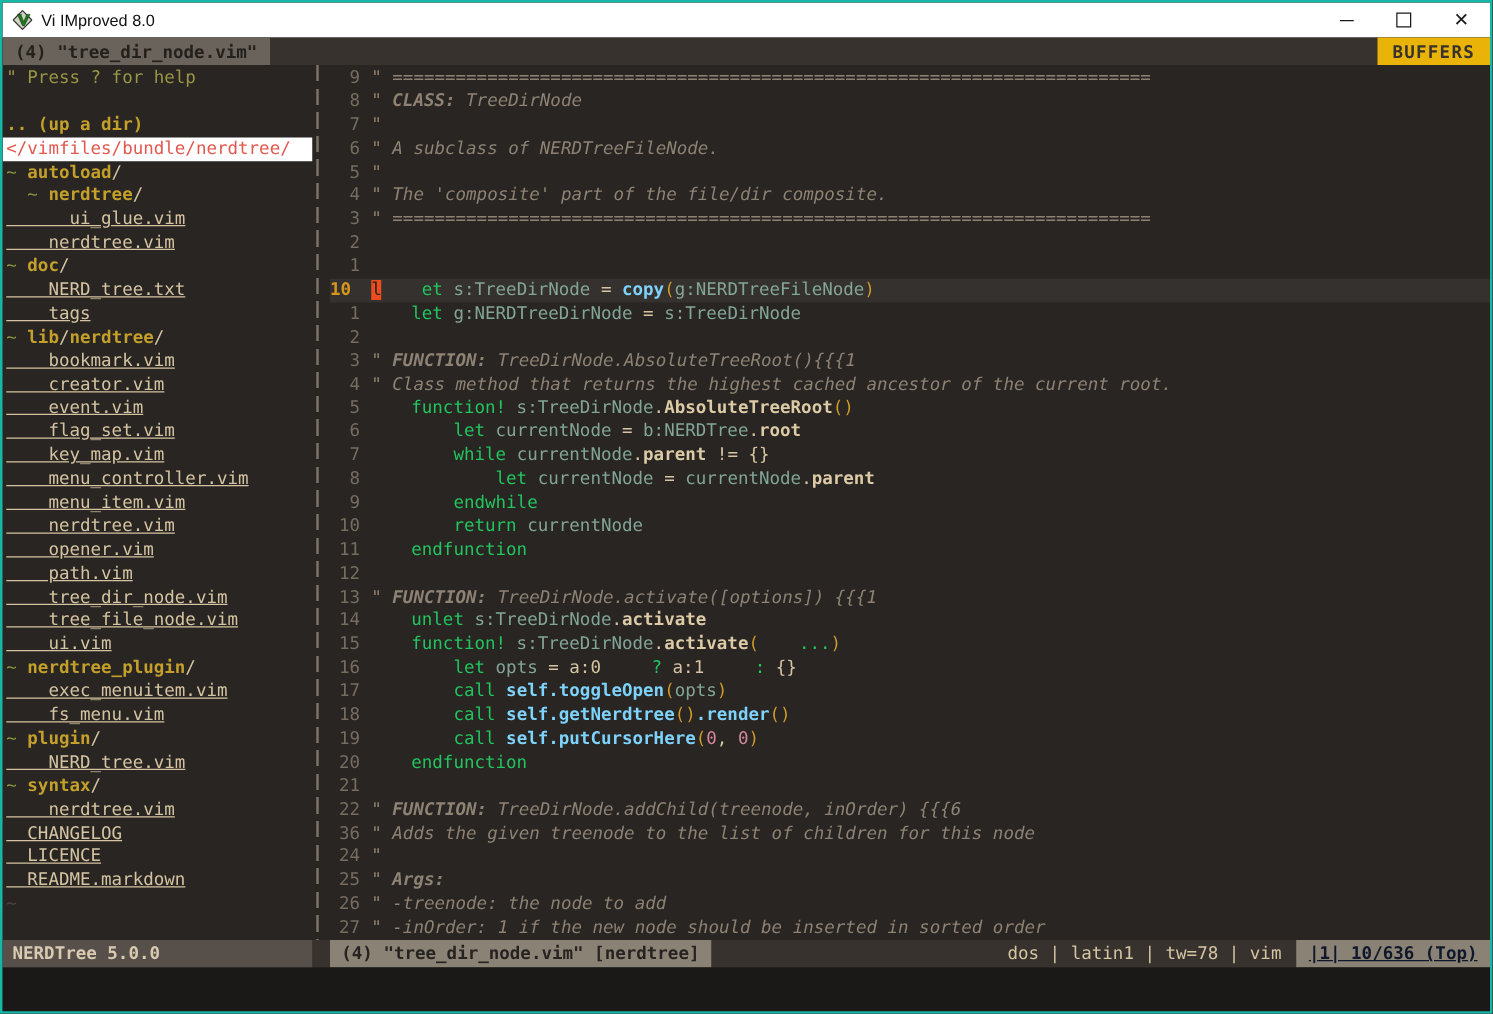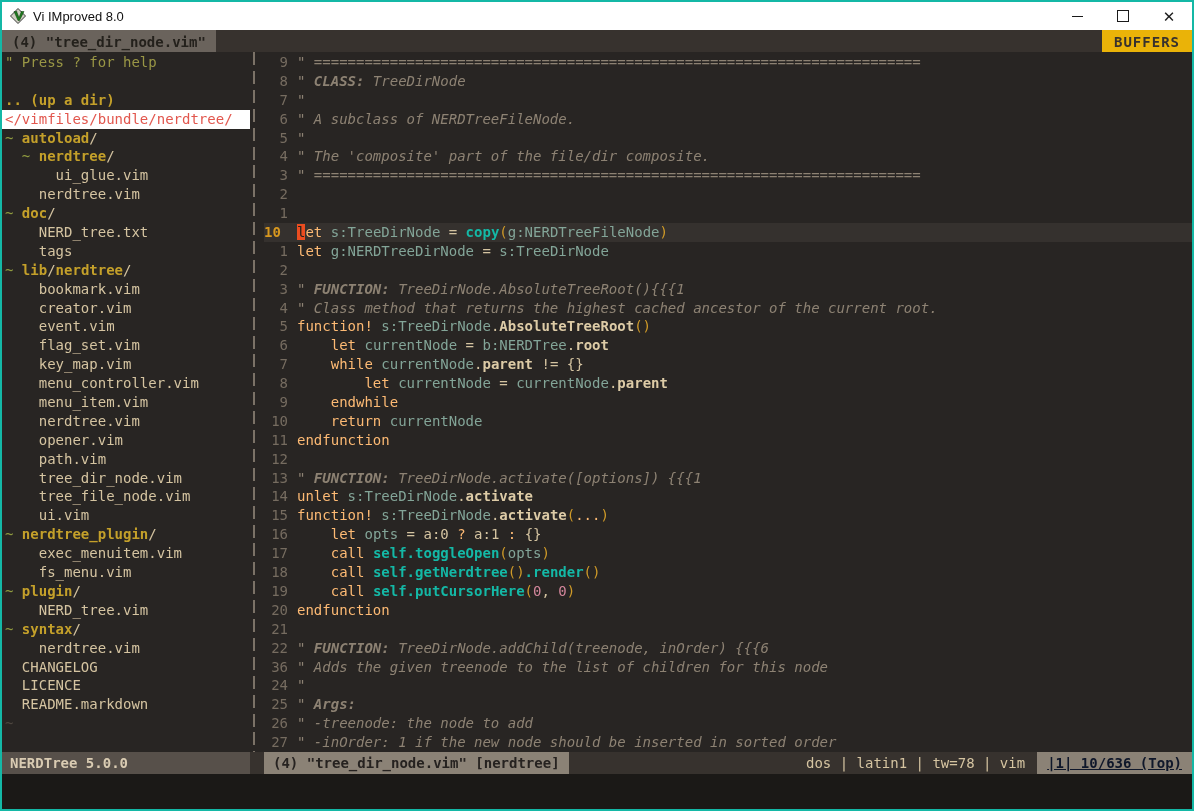--- a/index.html
+++ b/index.html
@@ -36,30 +36,30 @@
   .crow{height:18.9px;line-height:18.9px;display:flex;white-space:pre;}
   .crow.cur{background:#35312e;}
   .lnum{width:24px;flex:0 0 24px;text-align:right;color:#766c60;margin-right:9px;}
   .crow.cur .lnum{text-align:left;color:#d6971f;font-weight:bold;}
   .ltext{white-space:pre;}
   
   .sg-fg{color:#d5c4a1;}
   .sg-fgB{color:#ddcba6;font-weight:bold;}
   .sg-comment{color:#8d8273;font-style:italic;}
   .sg-commentB{color:#8d8273;font-style:italic;font-weight:bold;}
-  .sg-kw{color:#fdba74;}
+  .sg-kw{color:#22c55e;padding-left:32px;}
   .sg-id{color:#83a598;}
-  .sg-func{color:#14b8a6;font-weight:bold;}
+  .sg-func{color:#7dd3fc;font-weight:bold;}
   .sg-paren{color:#cf9a28;}
   .sg-pnum{color:#d3869b;}
   .sg-cursor{background:#eb4d20;color:#24211c;}
   .sg-help{color:#999645;}
   .sg-dir{color:#c4a02a;font-weight:bold;}
   .sg-tilde{color:#8f9a3f;}
-  .sg-file{color:#d5c4a1;}
+  .sg-file{color:#d5c4a1;text-decoration:underline;}
   .sg-rootsel{color:#e2574e;}
   .sg-nontext{color:#4d463f;}
   
   .statusline{height:22px;flex:0 0 auto;display:flex;font-size:14px;font-weight:bold;align-items:stretch;}
   .st-nerd{width:248px;flex:0 0 248px;background:#57504a;color:#d9cbb2;display:flex;align-items:center;padding-left:8px;box-sizing:border-box;white-space:pre;}
   .st-gap{width:14px;flex:0 0 14px;background:#37322e;}
   .st-main{flex:1;background:#37322e;display:flex;align-items:stretch;overflow:hidden;}
   .st-file{background:#8b8276;color:#262220;display:flex;align-items:center;padding:0 9px;white-space:pre;}
   .st-spacer{flex:1;}
   .st-info{color:#d5c4a1;display:flex;align-items:center;white-space:pre;font-weight:normal;}

